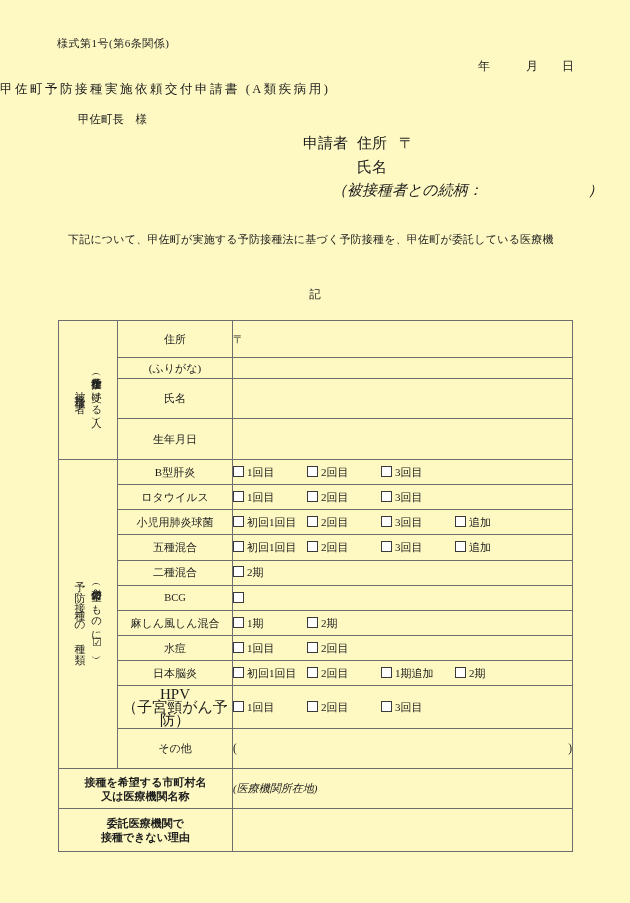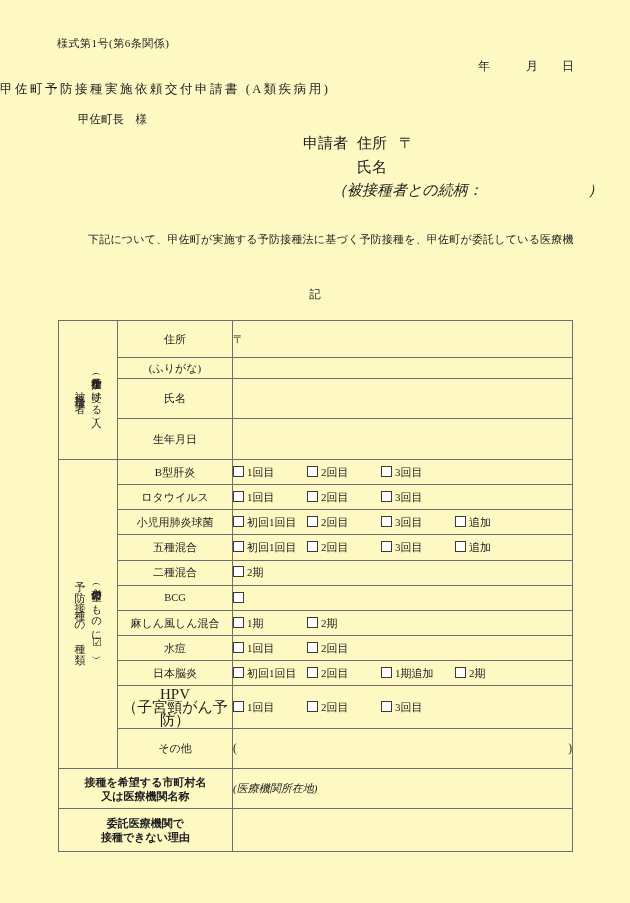--- a/index.html
+++ b/index.html
@@ -12,21 +12,21 @@
   .formno{left:57px;top:36px;font-size:11px;letter-spacing:0.5px;}
   .dateline{left:478px;top:58px;font-size:12px;}
   .doctitle{left:0;right:0;top:81px;text-align:left;font-size:12.5px;letter-spacing:2.5px;}
   .addressee{left:57px;top:112px;font-size:11.5px;margin-left:21px;}
   .applicant{left:303px;top:132px;font-size:15px;line-height:23.5px;}
   .app-line{white-space:pre;}
   .app-role{display:inline-block;width:54px;}
   .app-indent{padding-left:54px;}
   .app-relation{padding-left:29px;font-style:italic;}
   .app-sp{display:inline-block;width:12px;}
-  .bodytext{left:57px;top:230px;width:525px;font-size:11px;line-height:19.5px;letter-spacing:0.2px;margin-left:20px;}
+  .bodytext{left:57px;top:230px;width:525px;font-size:11px;line-height:19.5px;letter-spacing:0.2px;}
   .bodytext div{white-space:nowrap;}
   .indent1{padding-left:11px;}
   .ki{left:0;right:0;top:287px;text-align:center;font-size:11.5px;}
 
   table.main{
     position:absolute;left:58px;top:320px;width:514px;
     border-collapse:collapse;table-layout:fixed;
     border:1.5px solid #4a4a4a;
   }
   table.main td{

